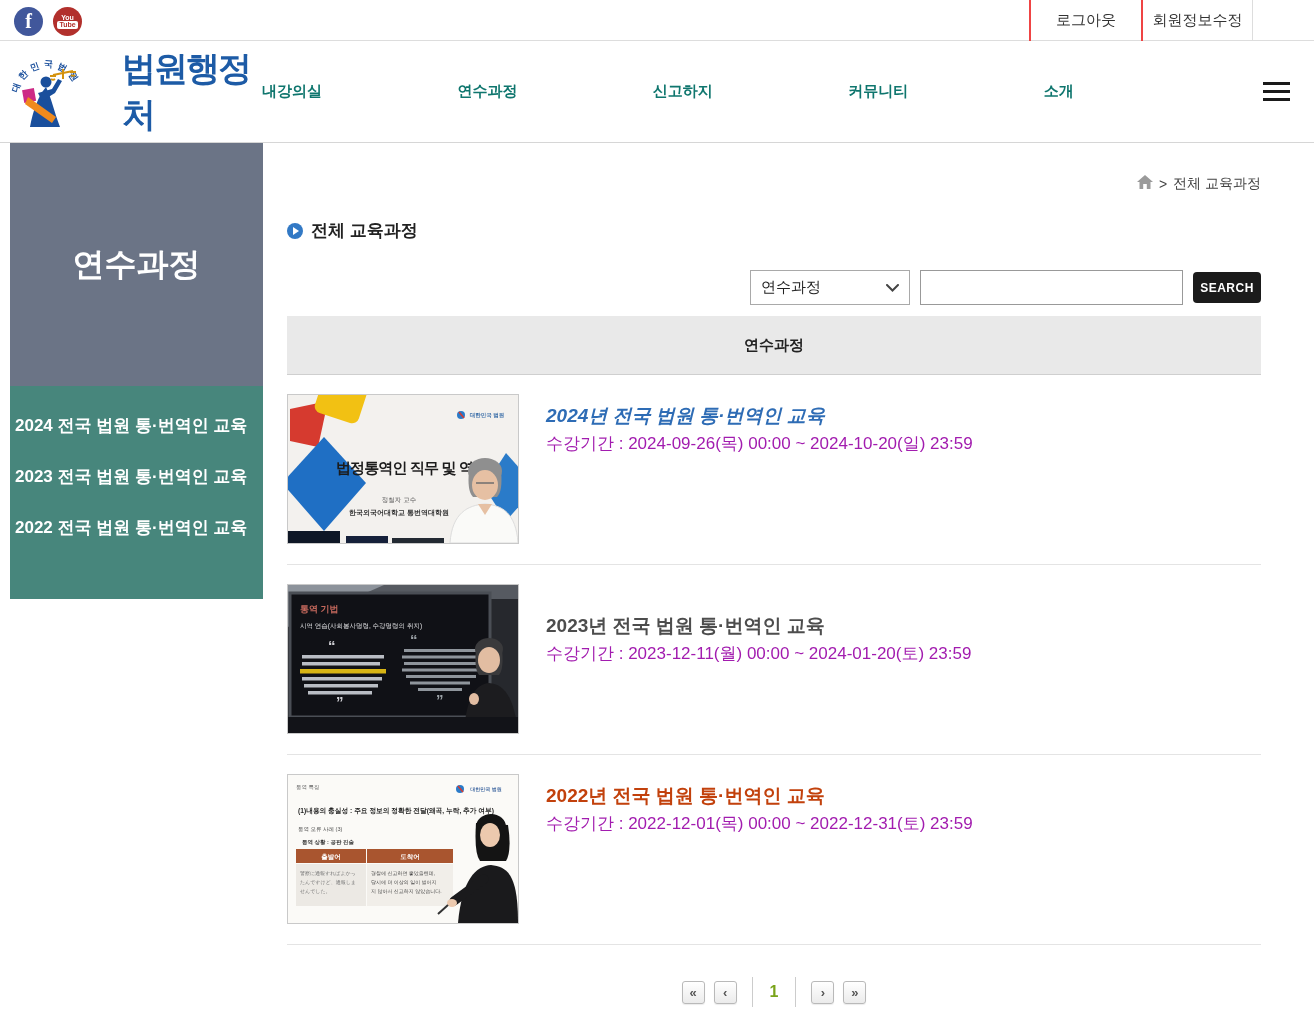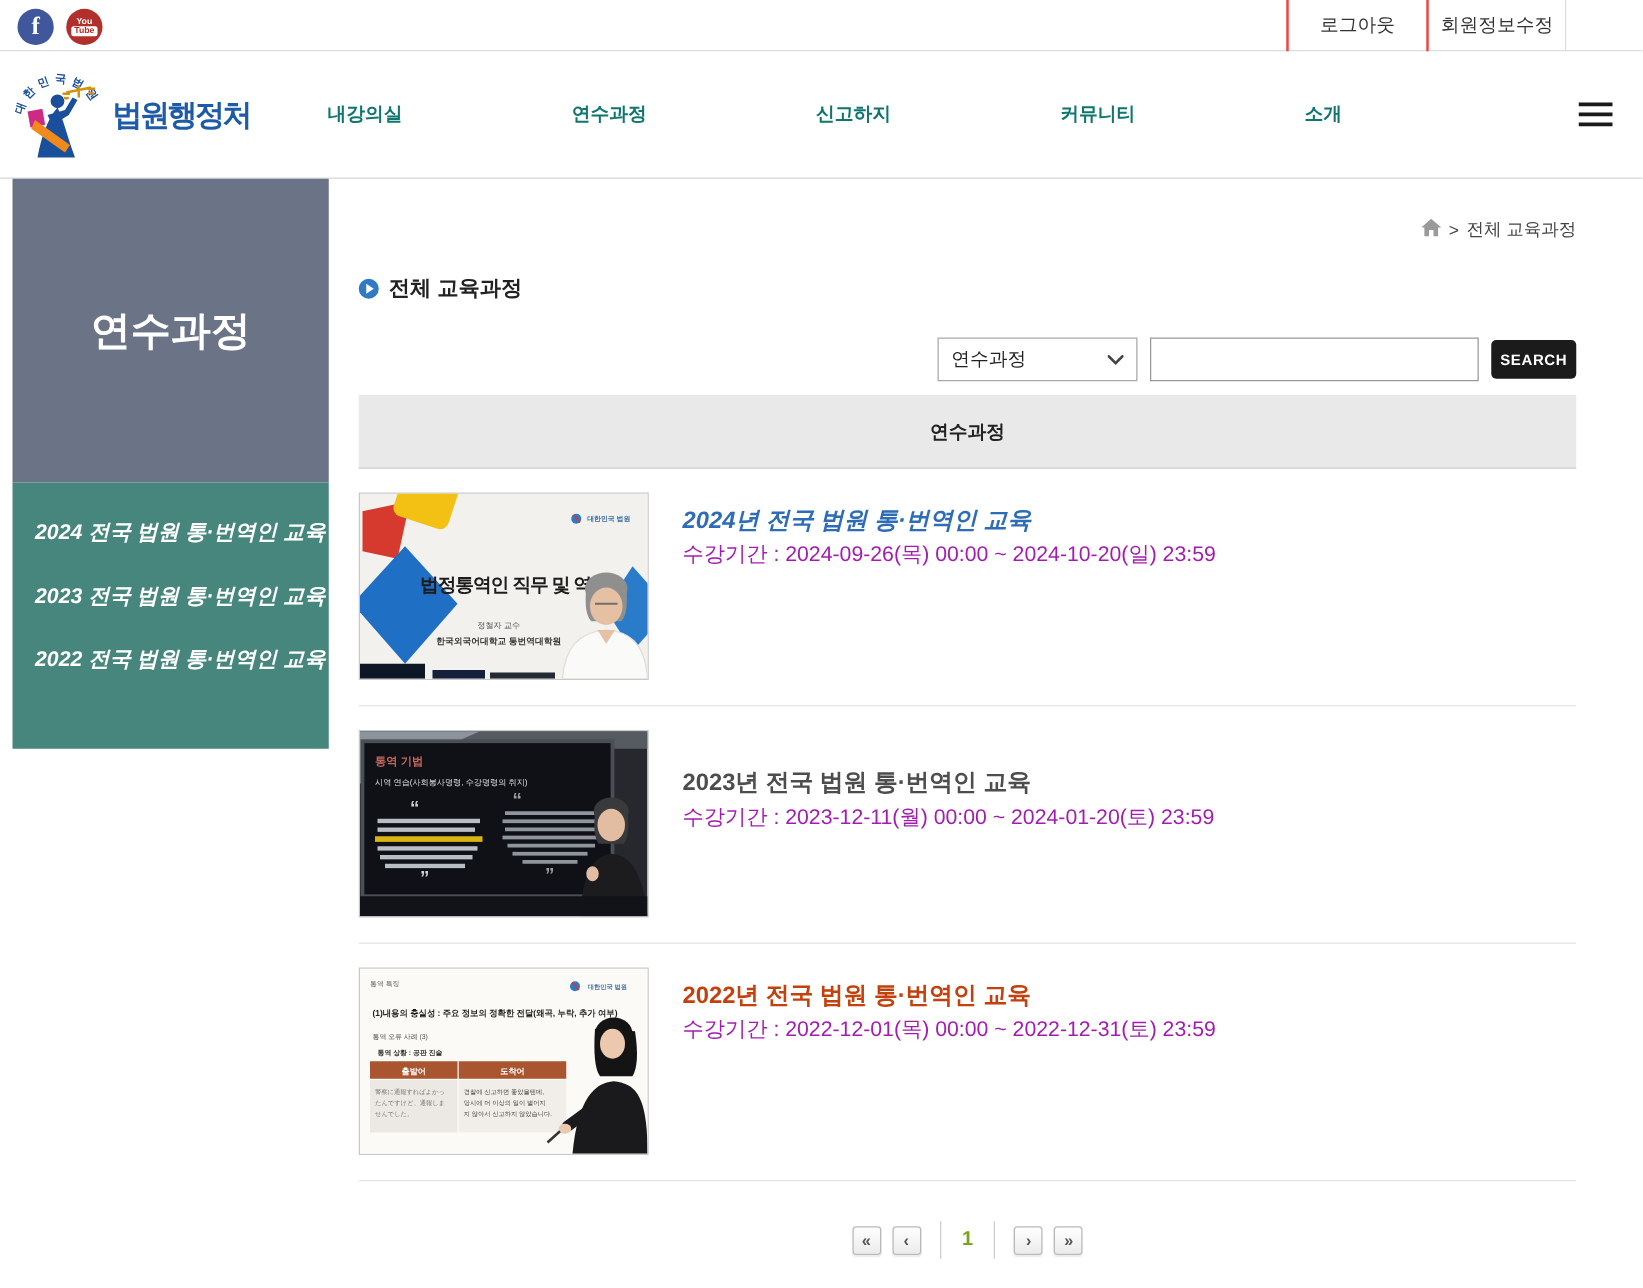--- a/index.html
+++ b/index.html
@@ -15,33 +15,33 @@
   .yt { background:#b2302c; }
   .yt .you { color:#fff; font-size:7px; font-weight:bold; line-height:7px; }
   .yt .tube { background:#fff; color:#b2302c; font-size:7px; font-weight:bold; line-height:8px; padding:0 2px; border-radius:2px; }
   .top-links { display:flex; height:41px; margin-right:61px; }
   .top-link { width:112px; display:flex; align-items:center; justify-content:center; font-size:15px; color:#333; border-left:2px solid #ef4444; cursor:pointer; }
   .top-link:last-child { border-right:1px solid #ddd; }
 
   
   .header { height:102px; border-bottom:1px solid #d6d6d6; display:flex; align-items:center; }
   .logo { display:flex; align-items:center; gap:4px; padding-left:8px; width:262px; cursor:pointer; }
-  .logo-text { font-size:24px; font-weight:bold; color:#1d5ba6; letter-spacing:-2px; }
+  .logo-text { font-size:34px; font-weight:bold; color:#1d5ba6; letter-spacing:-2px;margin-left:32px; }
   .nav { flex:1; display:flex; align-items:center; }
   .nav-item { flex:1; text-align:left; font-size:15px; font-weight:bold; color:#0f766e; cursor:pointer; }
   .hamburger { width:75px; display:flex; flex-direction:column; gap:5px; align-items:center; cursor:pointer; }
   .hamburger .bar { width:27px; height:3px; background:#1a1a1a; }
 
   
   .main { position:relative; height:886px; }
   .sidebar { position:absolute; left:10px; top:0; width:253px; }
   .sidebar-head { height:243px; background:#6b7486; display:flex; align-items:center; justify-content:center; }
   .sidebar-head span { color:#fff; font-size:32px; font-weight:bold; }
   .sidebar-menu { background:#47867c; padding:14px 0 46px; }
-  .sidebar-item { height:51px; line-height:51px; padding-left:18px; color:#fff; font-size:17px; font-weight:bold; cursor:pointer; white-space:nowrap;font-style:italic; }
+  .sidebar-item { height:51px; line-height:51px; padding-left:5px; color:#fff; font-size:17px; font-weight:bold; cursor:pointer; white-space:nowrap; }
 
   .content { margin-left:287px; width:974px; }
   .breadcrumb { padding-top:32px; display:flex; justify-content:flex-end; align-items:center; gap:6px; font-size:14px; color:#444; }
   .crumb-sep { color:#444; }
   .section-title { margin-top:26px; display:flex; align-items:center; gap:8px; font-size:17px; font-weight:bold; color:#222; }
   .bullet { width:16px; height:16px; border-radius:50%; background:#3279c5; display:flex; align-items:center; justify-content:center; flex:none; }
   .bullet i { display:block; width:0; height:0; border-left:6px solid #fff; border-top:4px solid transparent; border-bottom:4px solid transparent; margin-left:2px; }
 
   .search-row { margin-top:28px; display:flex; justify-content:flex-end; align-items:center; gap:10px; }
   .select-box { width:160px; height:35px; border:1px solid #a9a9a9; background:#fff; display:flex; align-items:center; justify-content:space-between; padding:0 10px; font-size:15px; color:#222; cursor:pointer; }

